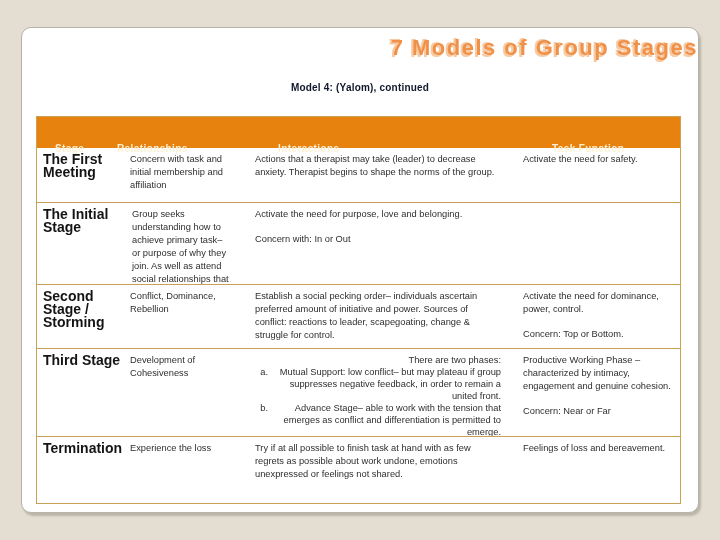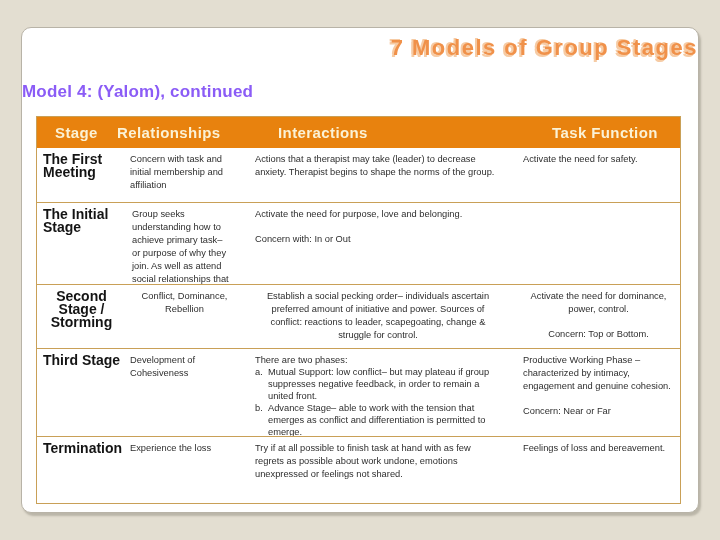--- a/index.html
+++ b/index.html
@@ -14,56 +14,56 @@
     box-shadow:2px 3px 2px rgba(138,132,120,0.45);
   }
   .title{
     position:absolute;left:0;right:0;top:7px;text-align:right;
     font-size:22px;font-weight:bold;letter-spacing:1.5px;
     color:#f0914a;
     text-shadow:-2px 2px 0 #f6cba4, -2px -1px 0 #f6cba4;
     white-space:nowrap;
   }
   .subtitle{
-    position:absolute;left:0;right:0;top:54px;text-align:left;
-    font-size:17px;font-weight:bold;color:#8b5cf6;letter-spacing:0.2px;
+    position:absolute;left:0;right:0;top:54px;text-align:center;
+    font-size:10px;font-weight:bold;color:#0f172a;letter-spacing:0.2px;
   }
   .table{
     position:absolute;left:14px;top:88px;width:643px;height:386px;
     border:1px solid #c9a057;background:#ffffff;
   }
   .thead{
     position:relative;height:31px;background:#e8820e;
   }
   .th{
-    position:absolute;top:0;height:31px;line-height:31px;
-    font-size:15px;font-weight:bold;color:#fbf2d5;letter-spacing:0.4px;
+    position:absolute;top:16px;height:31px;line-height:31px;
+    font-size:10px;font-weight:bold;color:#fbf2d5;letter-spacing:0.4px;
     white-space:nowrap;
   }
   .th-stage{left:18px;}
   .th-relationships{left:80px;}
   .th-interactions{left:241px;}
   .th-task{left:515px;}
   .row{
     display:grid;grid-template-columns:87px 123px 268px 1fr;
     overflow:hidden;box-sizing:border-box;
   }
   .row + .row{border-top:1px solid #c9a057;}
-  .r1{height:54px;} .r2{height:82px;} .r3{height:64px;text-align:center;} .r4{height:88px;} .r5{height:66px;}
+  .r1{height:54px;} .r2{height:82px;} .r3{height:64px;} .r4{height:88px;} .r5{height:66px;}
   .cell{
     box-sizing:border-box;padding-top:5px;overflow:hidden;
     font-size:9.3px;line-height:13px;color:#2e2e2e;
   }
   .cell p{margin:0;}
   .c-stage{padding-left:6px;padding-right:4px;font-size:14px;font-weight:bold;color:#141414;}
   .c-rel{padding-left:6px;padding-right:8px;}
   .c-int{padding-left:8px;padding-right:14px;}
   .c-task{padding-left:8px;padding-right:6px;}
   .task-secondary{margin-top:12px !important;}
-  .phases{line-height:12px;}
+  .phases{line-height:12px;text-align:right;}
   .phase-item{display:flex;}
   .phase-label{width:13px;flex:0 0 13px;}
   .phase-text{flex:1;}
 </style>
 </head>
 <body>
 
 <div class="slide">
   <div class="title">7 Models of Group Stages</div>
   <div class="subtitle">Model 4: (Yalom), continued</div>

